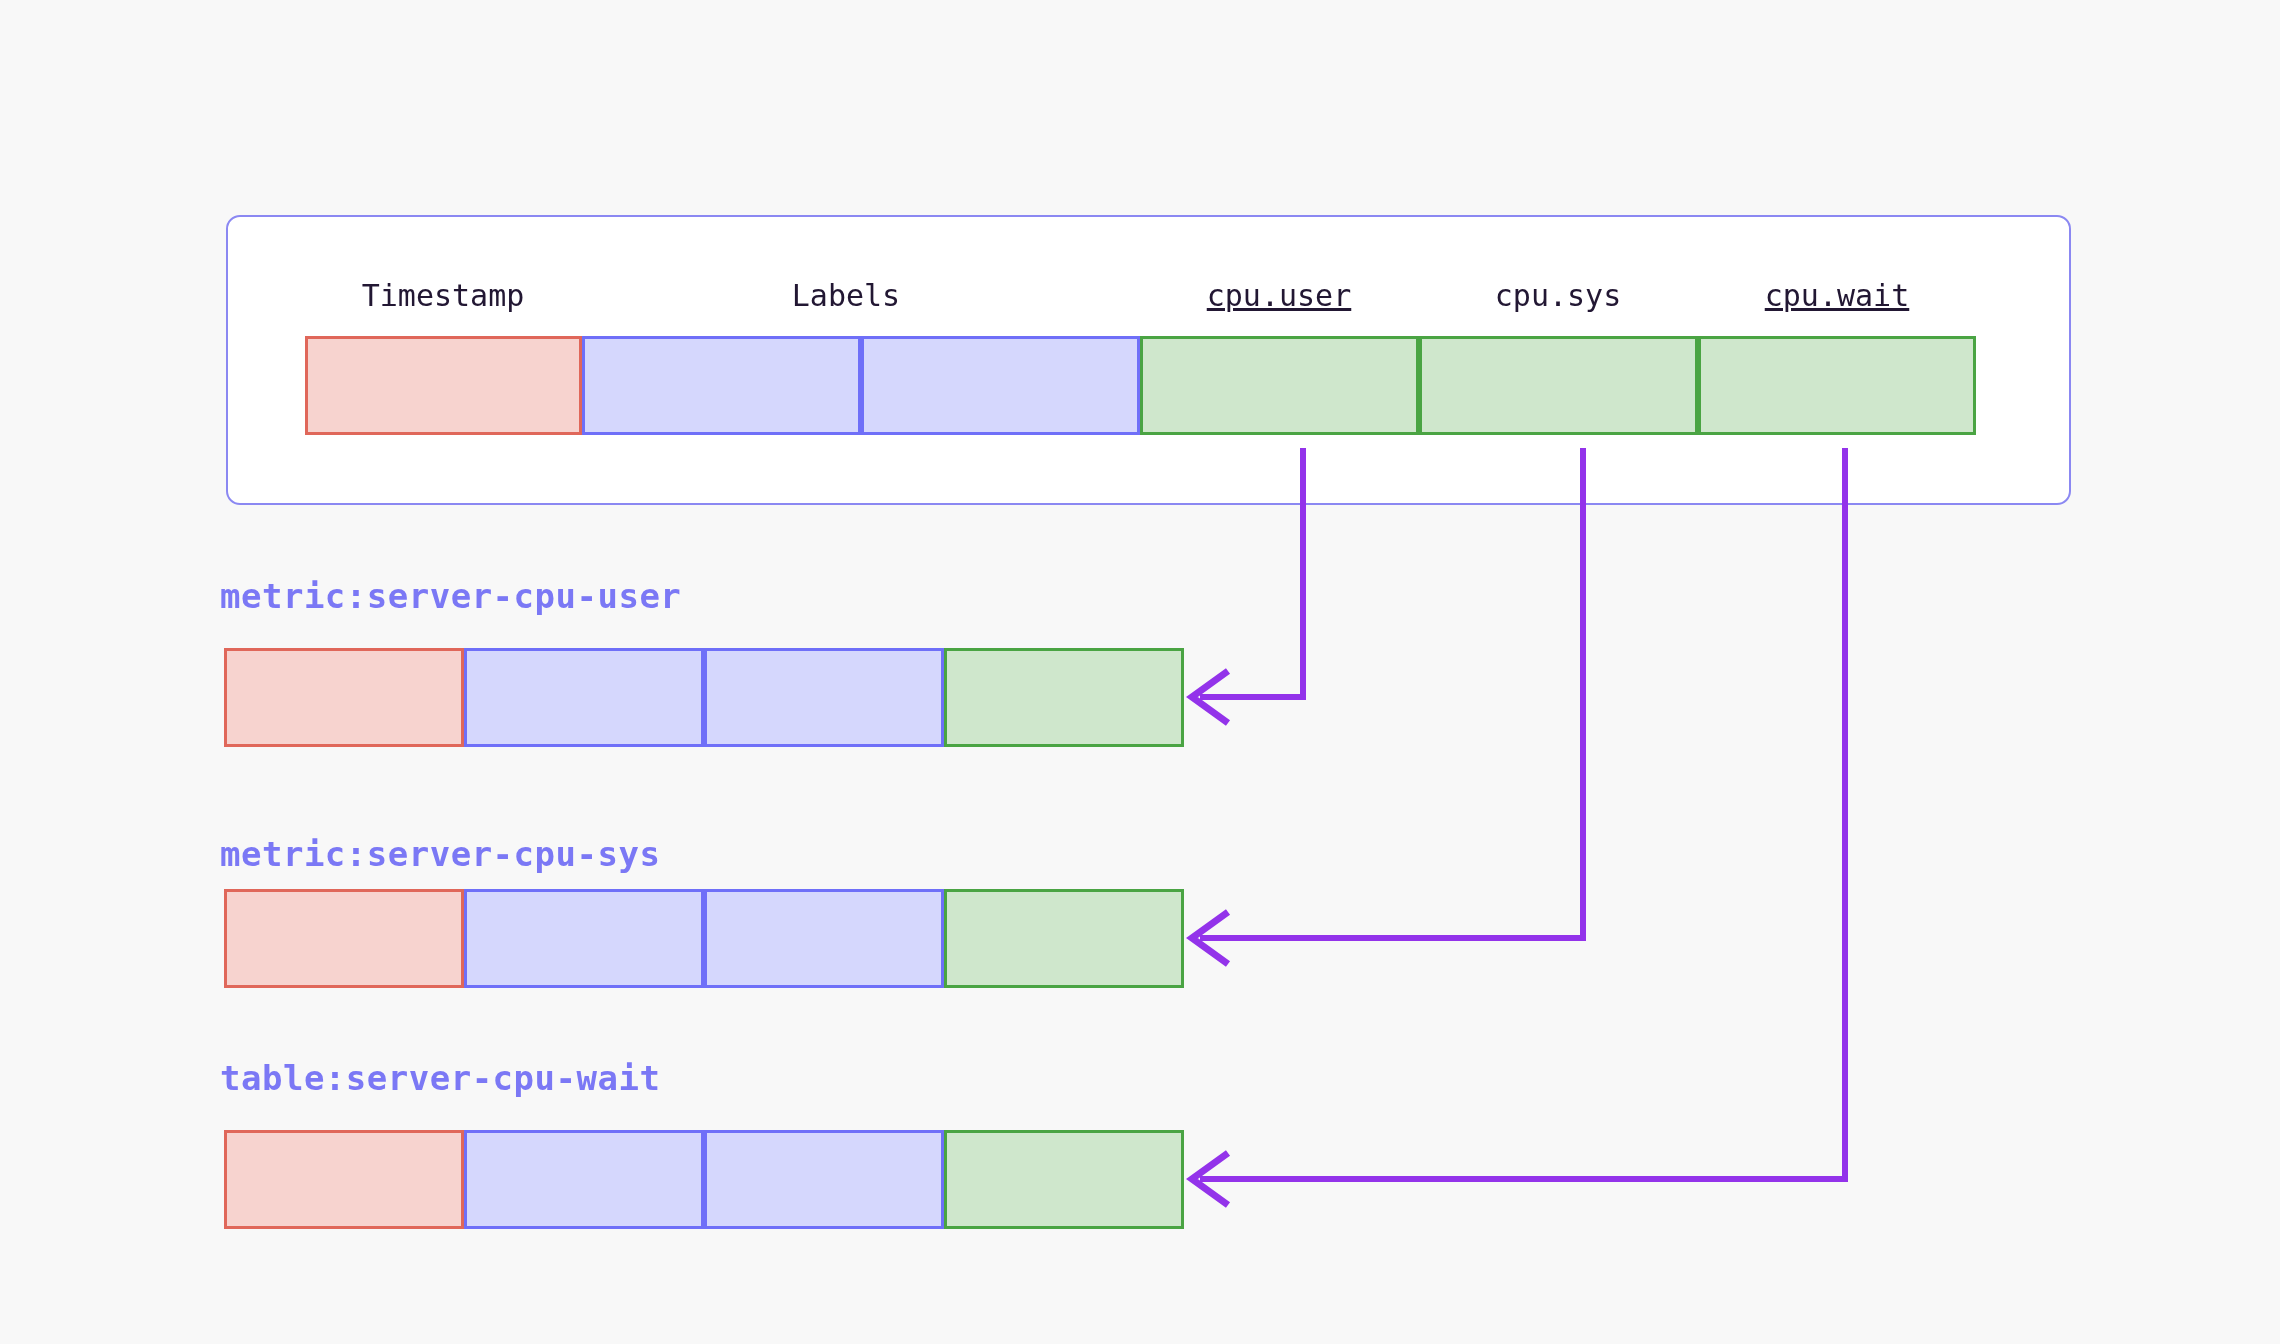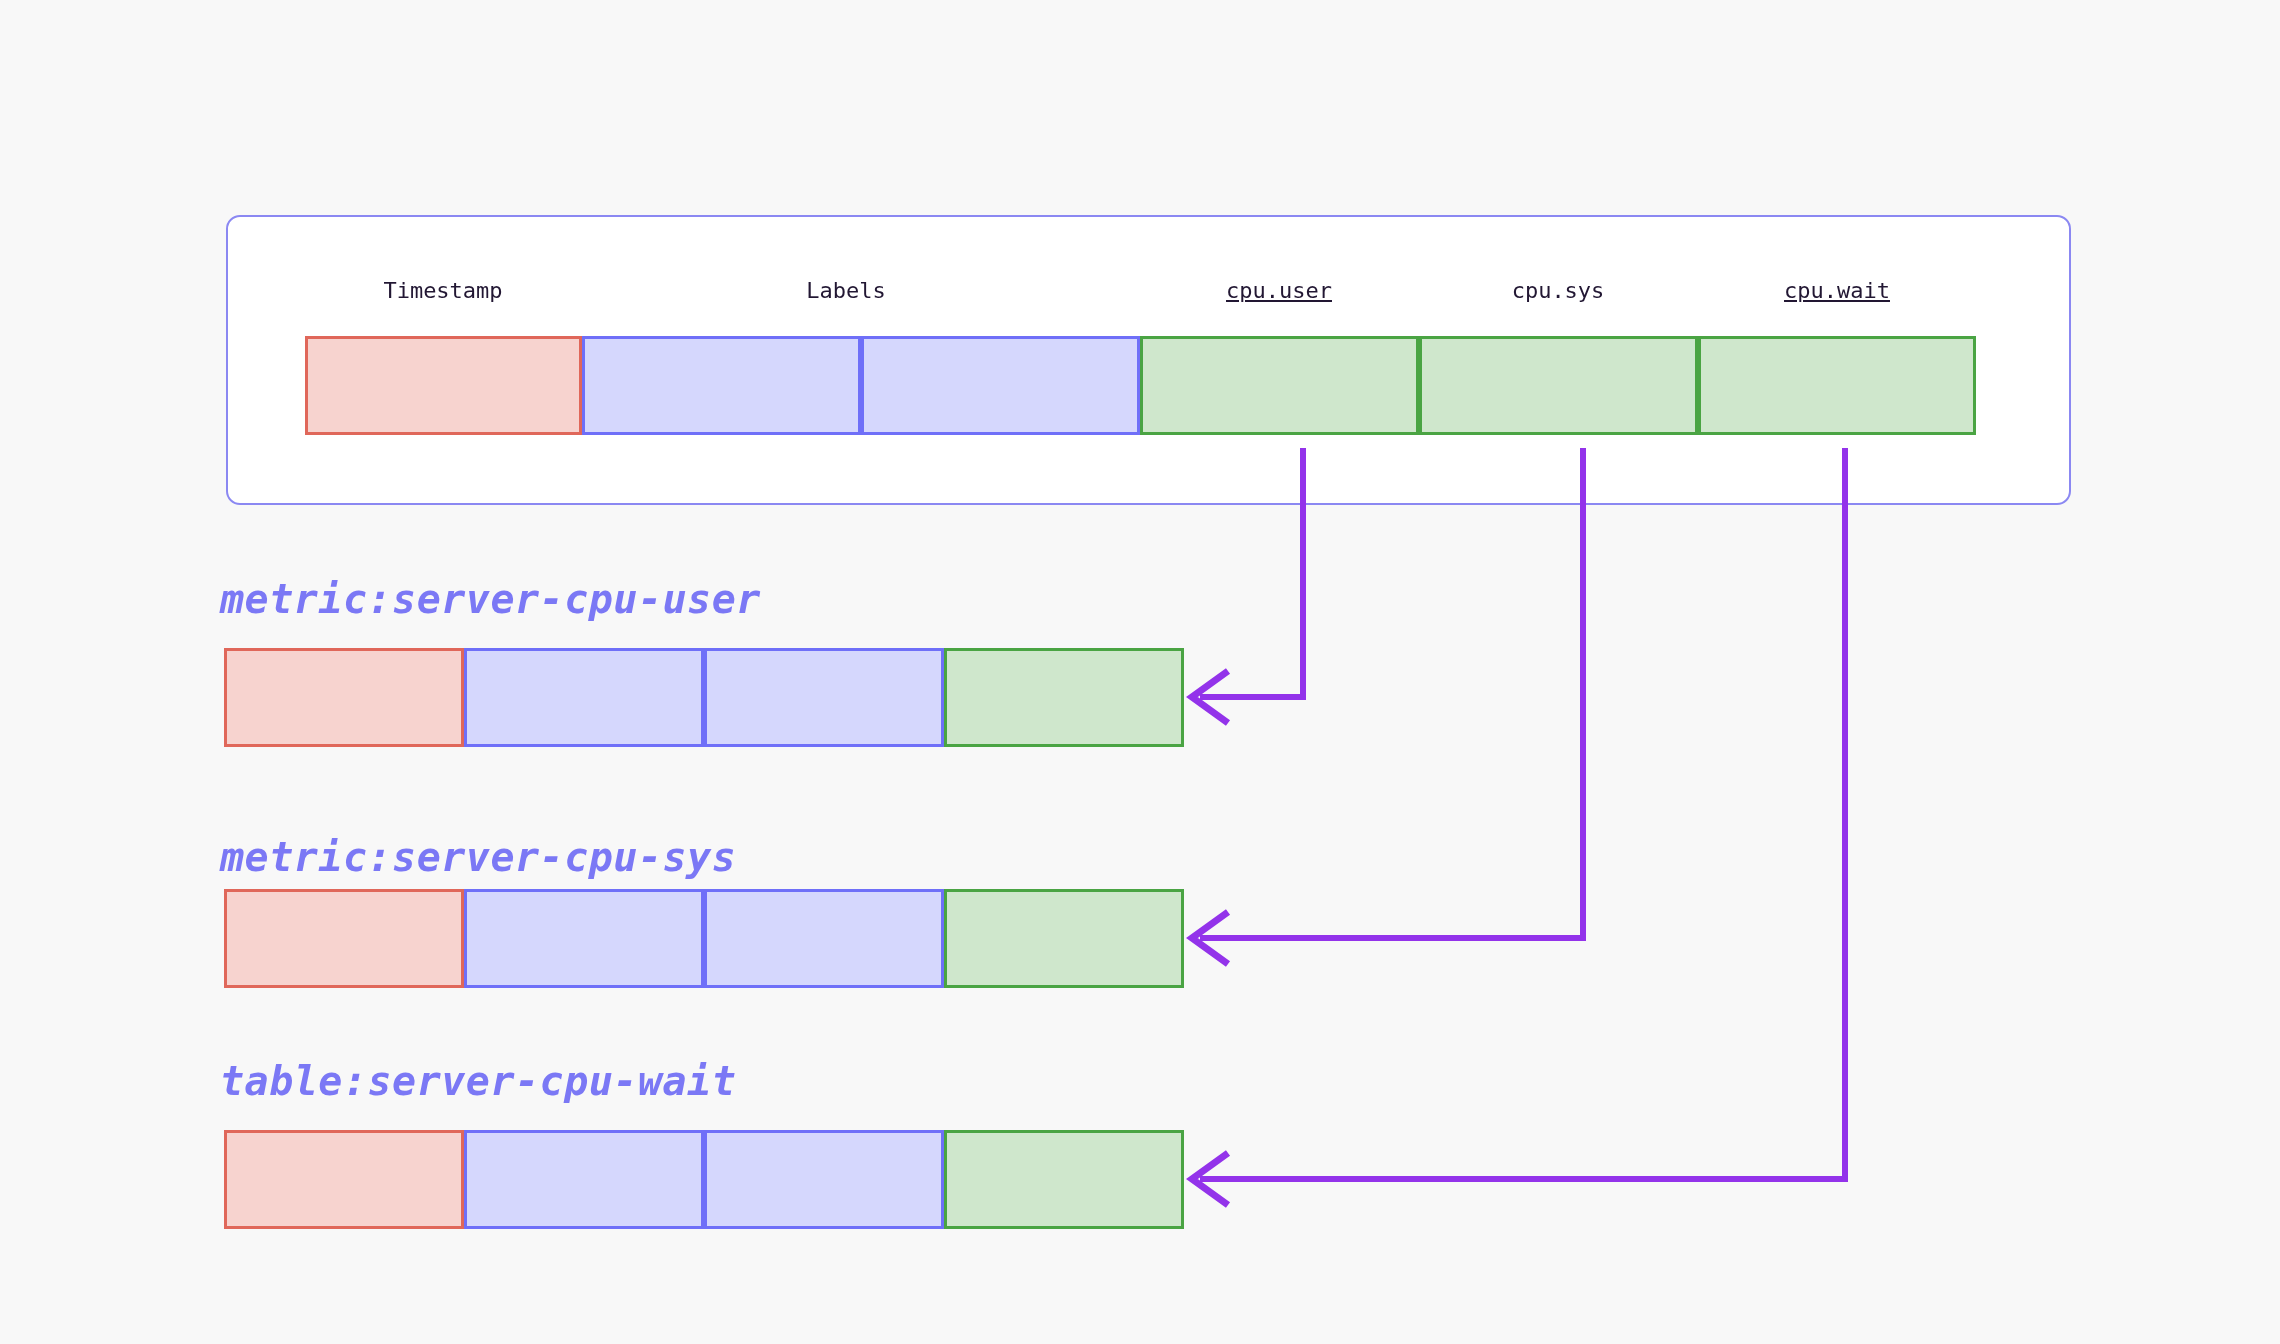--- a/index.html
+++ b/index.html
@@ -45,21 +45,21 @@
     height: 290px;
     background: #ffffff;
     border: 2px solid #8b88f2;
     border-radius: 14px;
     box-sizing: border-box;
   }
 
   .col-header {
     position: absolute;
     top: 278px;
-    font-size: 22px;
+    font-size: 30px;
     color: #221733;
     text-align: center;
     white-space: pre;
   }
 
   
   #table-row {
     position: absolute;
     left: 305px;
     top: 336px;
@@ -81,26 +81,25 @@
     border: 3px solid #6f6ff8;
   }
   .cell-val {
     background: #cfe7cc;
     border: 3px solid #4aa443;
   }
 
   
   .metric-label {
     position: absolute;
-    font-size: 40px;
+    font-size: 34px;
     font-weight: bold;
     letter-spacing: 0.5px;
     color: #7b78f5;
     white-space: pre;
-    font-style: italic;
   }
   .metric-row {
     position: absolute;
     left: 224px;
     height: 99px;
   }
   .metric-row .cell {
     position: absolute;
     top: 0;
     height: 99px;

